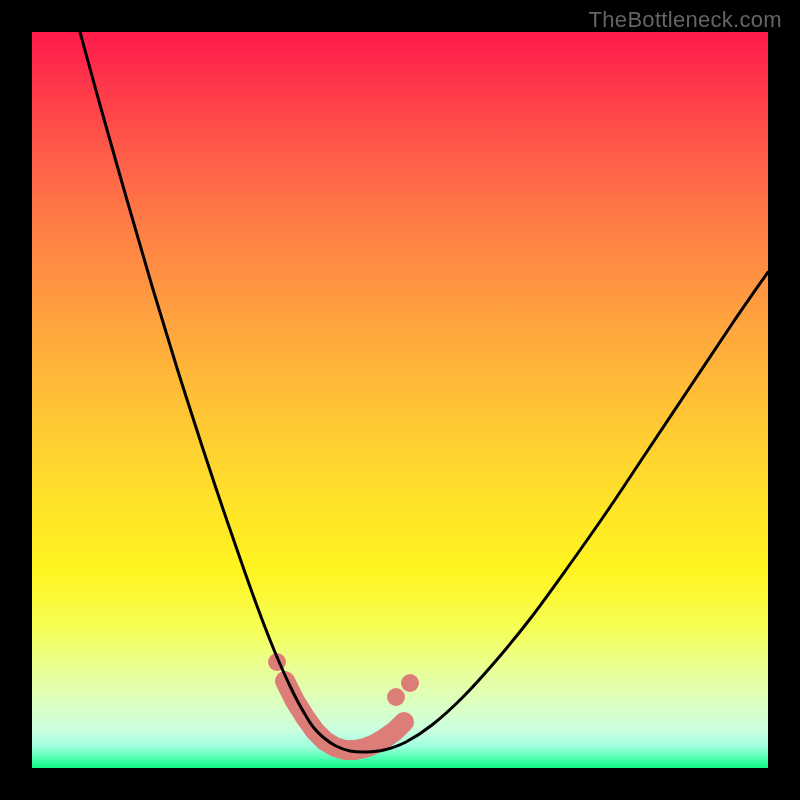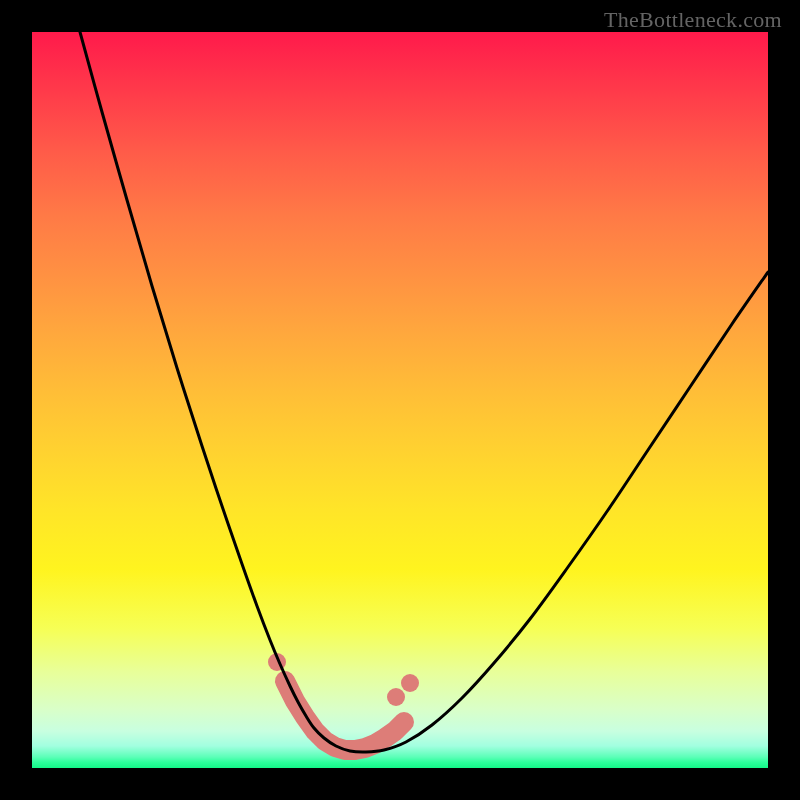--- a/index.html
+++ b/index.html
@@ -11,21 +11,20 @@
     overflow: hidden;
     font-family: Arial, Helvetica, sans-serif;
   }
   .frame {
     position: absolute;
     top: 0;
     left: 0;
     width: 800px;
     height: 800px;
     background: #000;
-    font-family: Liberation Serif, serif;
   }
   .plot-area {
     position: absolute;
     top: 32px;
     left: 32px;
     width: 736px;
     height: 736px;
     overflow: hidden;
   }
   .gradient-main {

